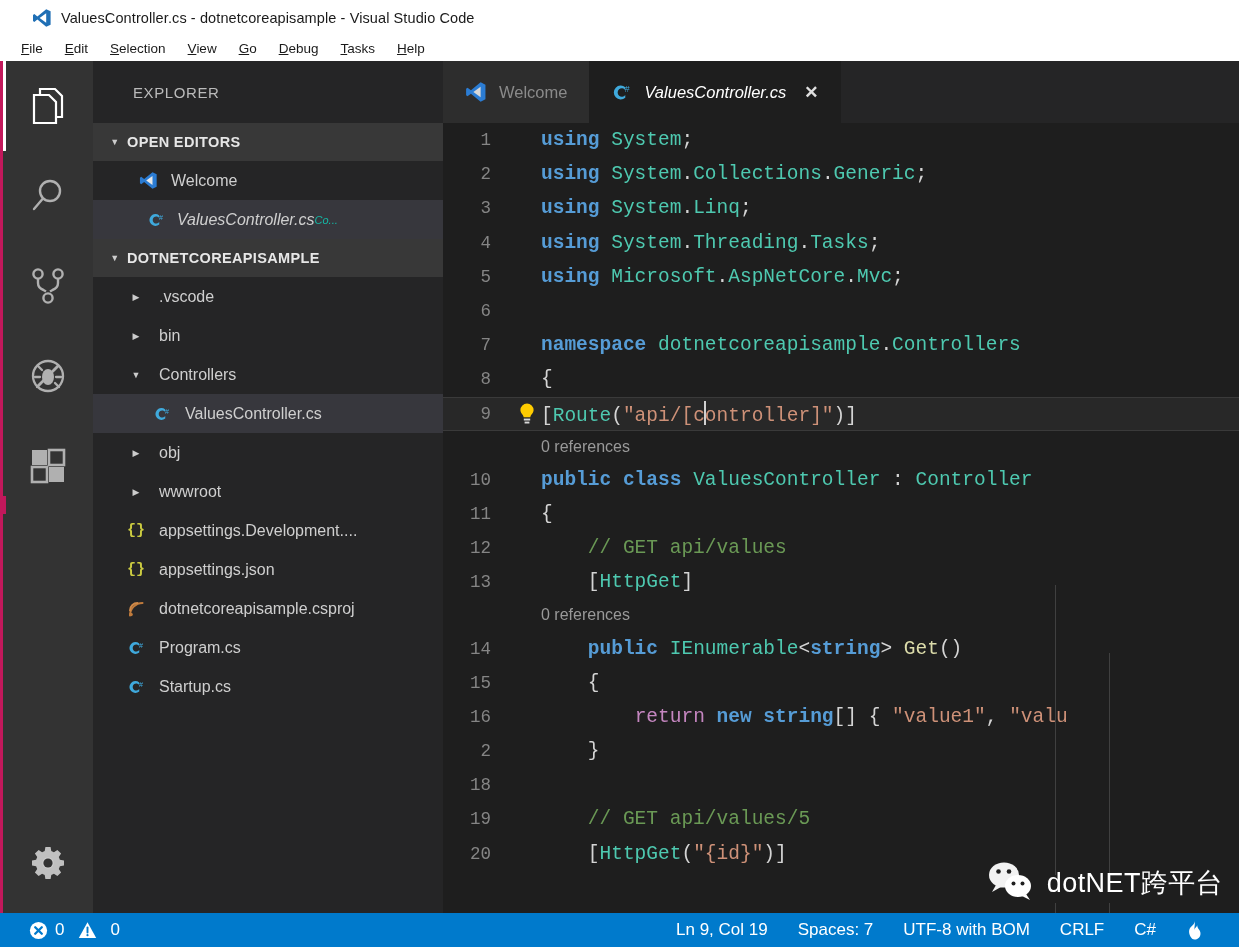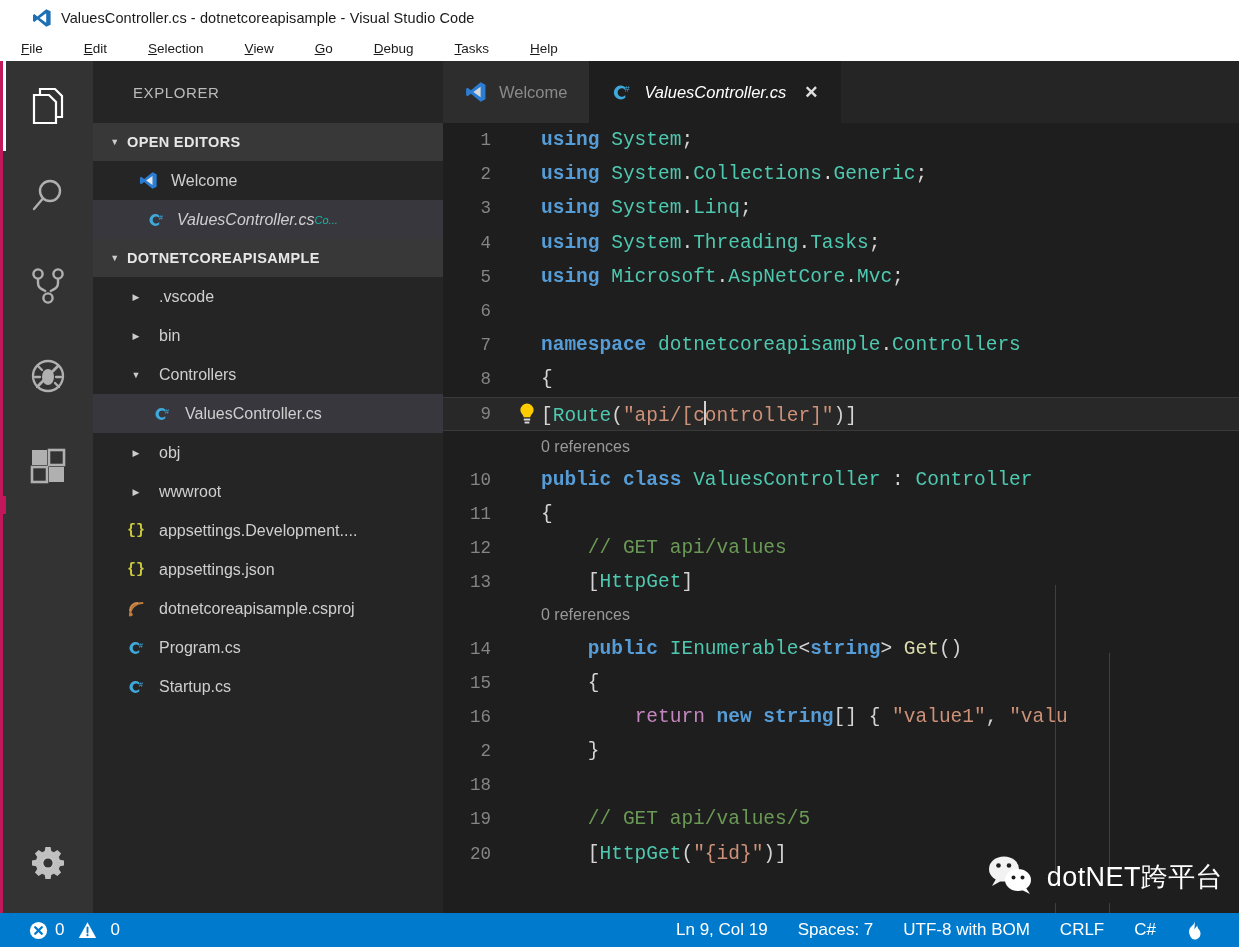--- a/index.html
+++ b/index.html
@@ -6,21 +6,21 @@
   html,body { width:1239px; height:947px; overflow:hidden; background:#fff; }
   body { font-family:"Liberation Sans", sans-serif; }
 
   
   #window { width:1239px; height:947px; position:relative; background:#ffffff; display:flex; flex-direction:column; }
 
   #titlebar { height:36px; background:#ffffff; display:flex; align-items:center; padding-left:20px; flex:0 0 36px;margin-left:12px; }
   #titlebar .vs-logo { width:20px; height:20px; margin-right:9px; flex:0 0 auto; }
   #titlebar .title-text { font-size:14.5px; color:#1a1a1a; white-space:nowrap; letter-spacing:.1px; }
 
-  #menubar { height:25px; background:#ffffff; display:flex; align-items:center; padding-left:10px; flex:0 0 25px;gap:19px; }
+  #menubar { height:25px; background:#ffffff; display:flex; align-items:center; padding-left:10px; flex:0 0 25px; }
   #menubar .menu-item { font-size:13.5px; color:#1a1a1a; padding:0 11px; white-space:nowrap; cursor:default; }
   #menubar .menu-item .acc { text-decoration:underline; }
 
   
   #body-row { flex:1 1 auto; display:flex; position:relative; min-height:0; background:#1e1e1e; border-left:3px solid #c2185b; }
 
   
   #activitybar { width:90px; background:#333333; display:flex; flex-direction:column; align-items:center; flex:0 0 90px; position:relative; }
   #activitybar .act { width:90px; height:90px; display:flex; align-items:center; justify-content:center; position:relative; }
   #activitybar .act.active::before { content:""; position:absolute; left:0; top:0; bottom:0; width:3px; background:#ffffff; }
@@ -77,21 +77,21 @@
   .t-pun   { color:#d4d4d4; }
   .t-fn    { color:#dcdcaa; }
   .t-ctrl  { color:#c586c0; }
   .t-plain { color:#d4d4d4; }
 
   .caret { display:inline-block; width:2px; height:24px; background:#d0d0d0; vertical-align:-4px; margin:0 -1px; }
 
   .indent-guide { position:absolute; width:1px; background:#404040; }
 
   
-  #watermark { position:absolute; right:16px; bottom:12px; display:flex; align-items:center; z-index:5; }
+  #watermark { position:absolute; right:16px; bottom:6px; display:flex; align-items:center; z-index:5; }
   #watermark .wc { margin-right:10px; }
   #watermark .wtext { color:#ffffff; font-size:27px; letter-spacing:.4px; }
 
   
   #statusbar { height:34px; background:#007acc; display:flex; align-items:center; color:#ffffff;
                font-size:17px; flex:0 0 34px; white-space:nowrap; }
   #statusbar .sb-left { display:flex; align-items:center; padding-left:14px; }
   #statusbar .sb-right { display:flex; align-items:center; margin-left:auto; padding-right:14px; }
   #statusbar .sb-item { padding:0 15px; display:flex; align-items:center; cursor:pointer; }
   #statusbar .sb-item .ic { margin-right:7px; display:flex; align-items:center; }

